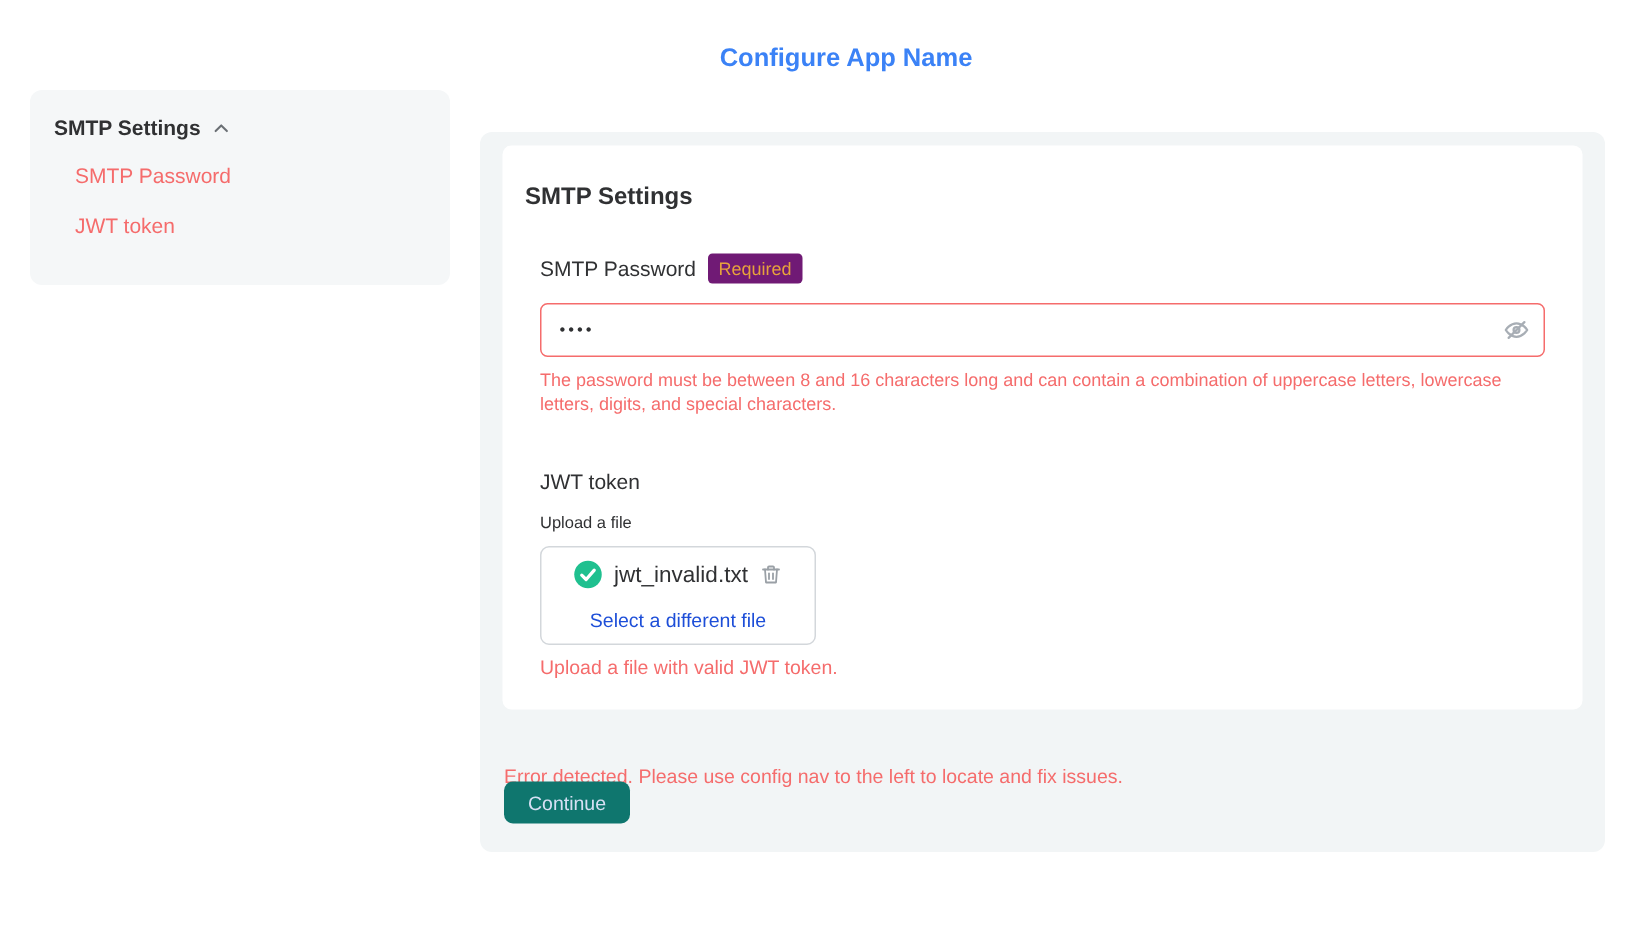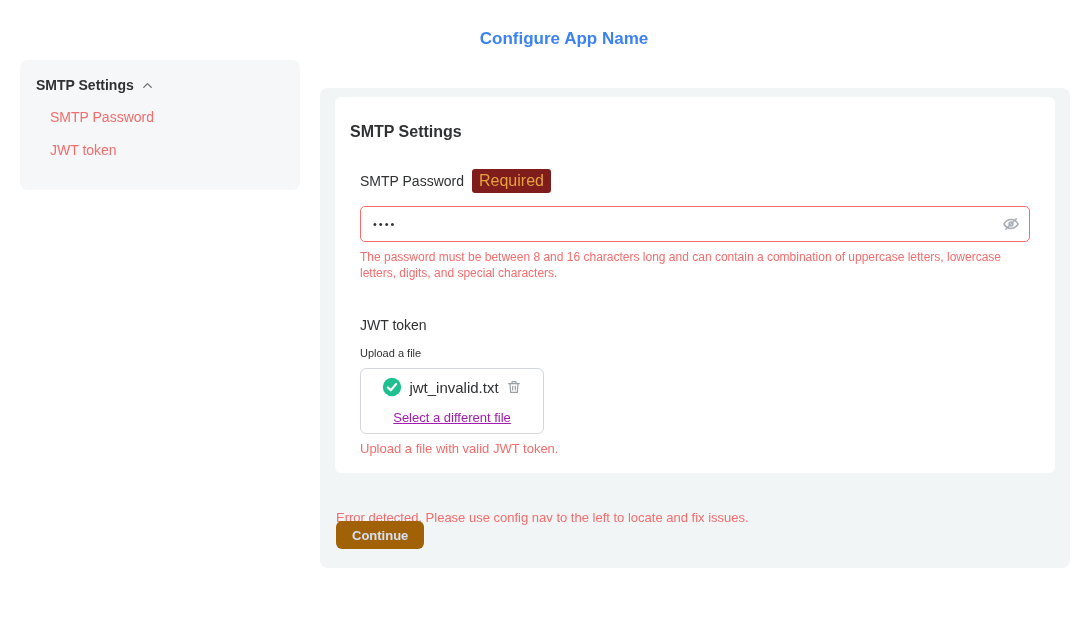--- a/index.html
+++ b/index.html
@@ -25,21 +25,21 @@
     background:#f2f5f6; border-radius:8px; }
 
   
   .card { position:absolute; left:15px; top:9px; width:720px; height:376px;
     background:#ffffff; border-radius:6px; padding:26px 15px; }
   .card-heading { font-size:16px; font-weight:bold; color:#303133; margin-bottom:28px; }
   .form-group { margin-left:10px; }
 
   .label-row { display:flex; align-items:center; gap:8px; margin-bottom:13px; }
   .field-label { font-size:14px; color:#303133; }
-  .badge { background:#7f1d1d; color:#e6a23c; font-size:16px; padding:3px 7px;
+  .badge { background:#701a75; color:#e6a23c; font-size:12px; padding:3px 7px;
     border-radius:3px; }
 
   .pw-wrap { position:relative; width:670px; }
   .pw-input { width:670px; height:36px; border:1px solid #f56c6c; border-radius:5px;
     background:#fff; padding:0 36px 0 12px; font-size:11px; letter-spacing:2px;
     color:#303133; outline:none; font-family:"Liberation Sans", sans-serif; }
   .pw-eye { position:absolute; right:10px; top:9px; width:18px; height:18px;
     cursor:pointer; }
 
   .error-text { color:#f56c6c; font-size:12px; line-height:16px; margin-top:7px;
@@ -47,29 +47,29 @@
 
   .jwt-label { font-size:14px; color:#303133; margin-top:36px; }
   .upload-label { font-size:11px; color:#303133; margin-top:14px; }
 
   .upload-box { margin-top:9px; width:184px; height:66px; border:1px solid #d3d7db;
     border-radius:6px; background:#fff; display:flex; flex-direction:column;
     align-items:center; justify-content:center; gap:13px; }
   .file-row { display:flex; align-items:center; gap:7px; }
   .file-name { font-size:15px; color:#303133; }
   .trash-btn { cursor:pointer; display:flex; align-items:center; }
-  .file-link { font-size:13px; color:#a21caf; text-decoration:underline; cursor:pointer; }
+  .file-link { font-size:13px; color:#1d4ed8; cursor:pointer; }
   .upload-error { color:#f56c6c; font-size:13px; margin-top:7px; }
 
   
   .footer-error { position:absolute; left:16px; top:410px; font-size:13px;
     color:#f56c6c;margin-top:12px; }
   .continue-btn { position:absolute; left:16px; top:433px; min-width:78px; height:28px;
-    background:#a16207; border:none; border-radius:6px; color:#d6e0f4;
-    font-size:13px; font-weight:bold; padding:0 16px; cursor:not-allowed;
+    background:#0f766e; border:none; border-radius:6px; color:#d6e0f4;
+    font-size:13px; font-weight:normal; padding:0 16px; cursor:not-allowed;
     font-family:"Liberation Sans", sans-serif; }
 </style>
 </head>
 <body>
 
 <div class="stage">
 
   <div class="page-title">Configure App Name</div>
 
   <div class="sidebar">

